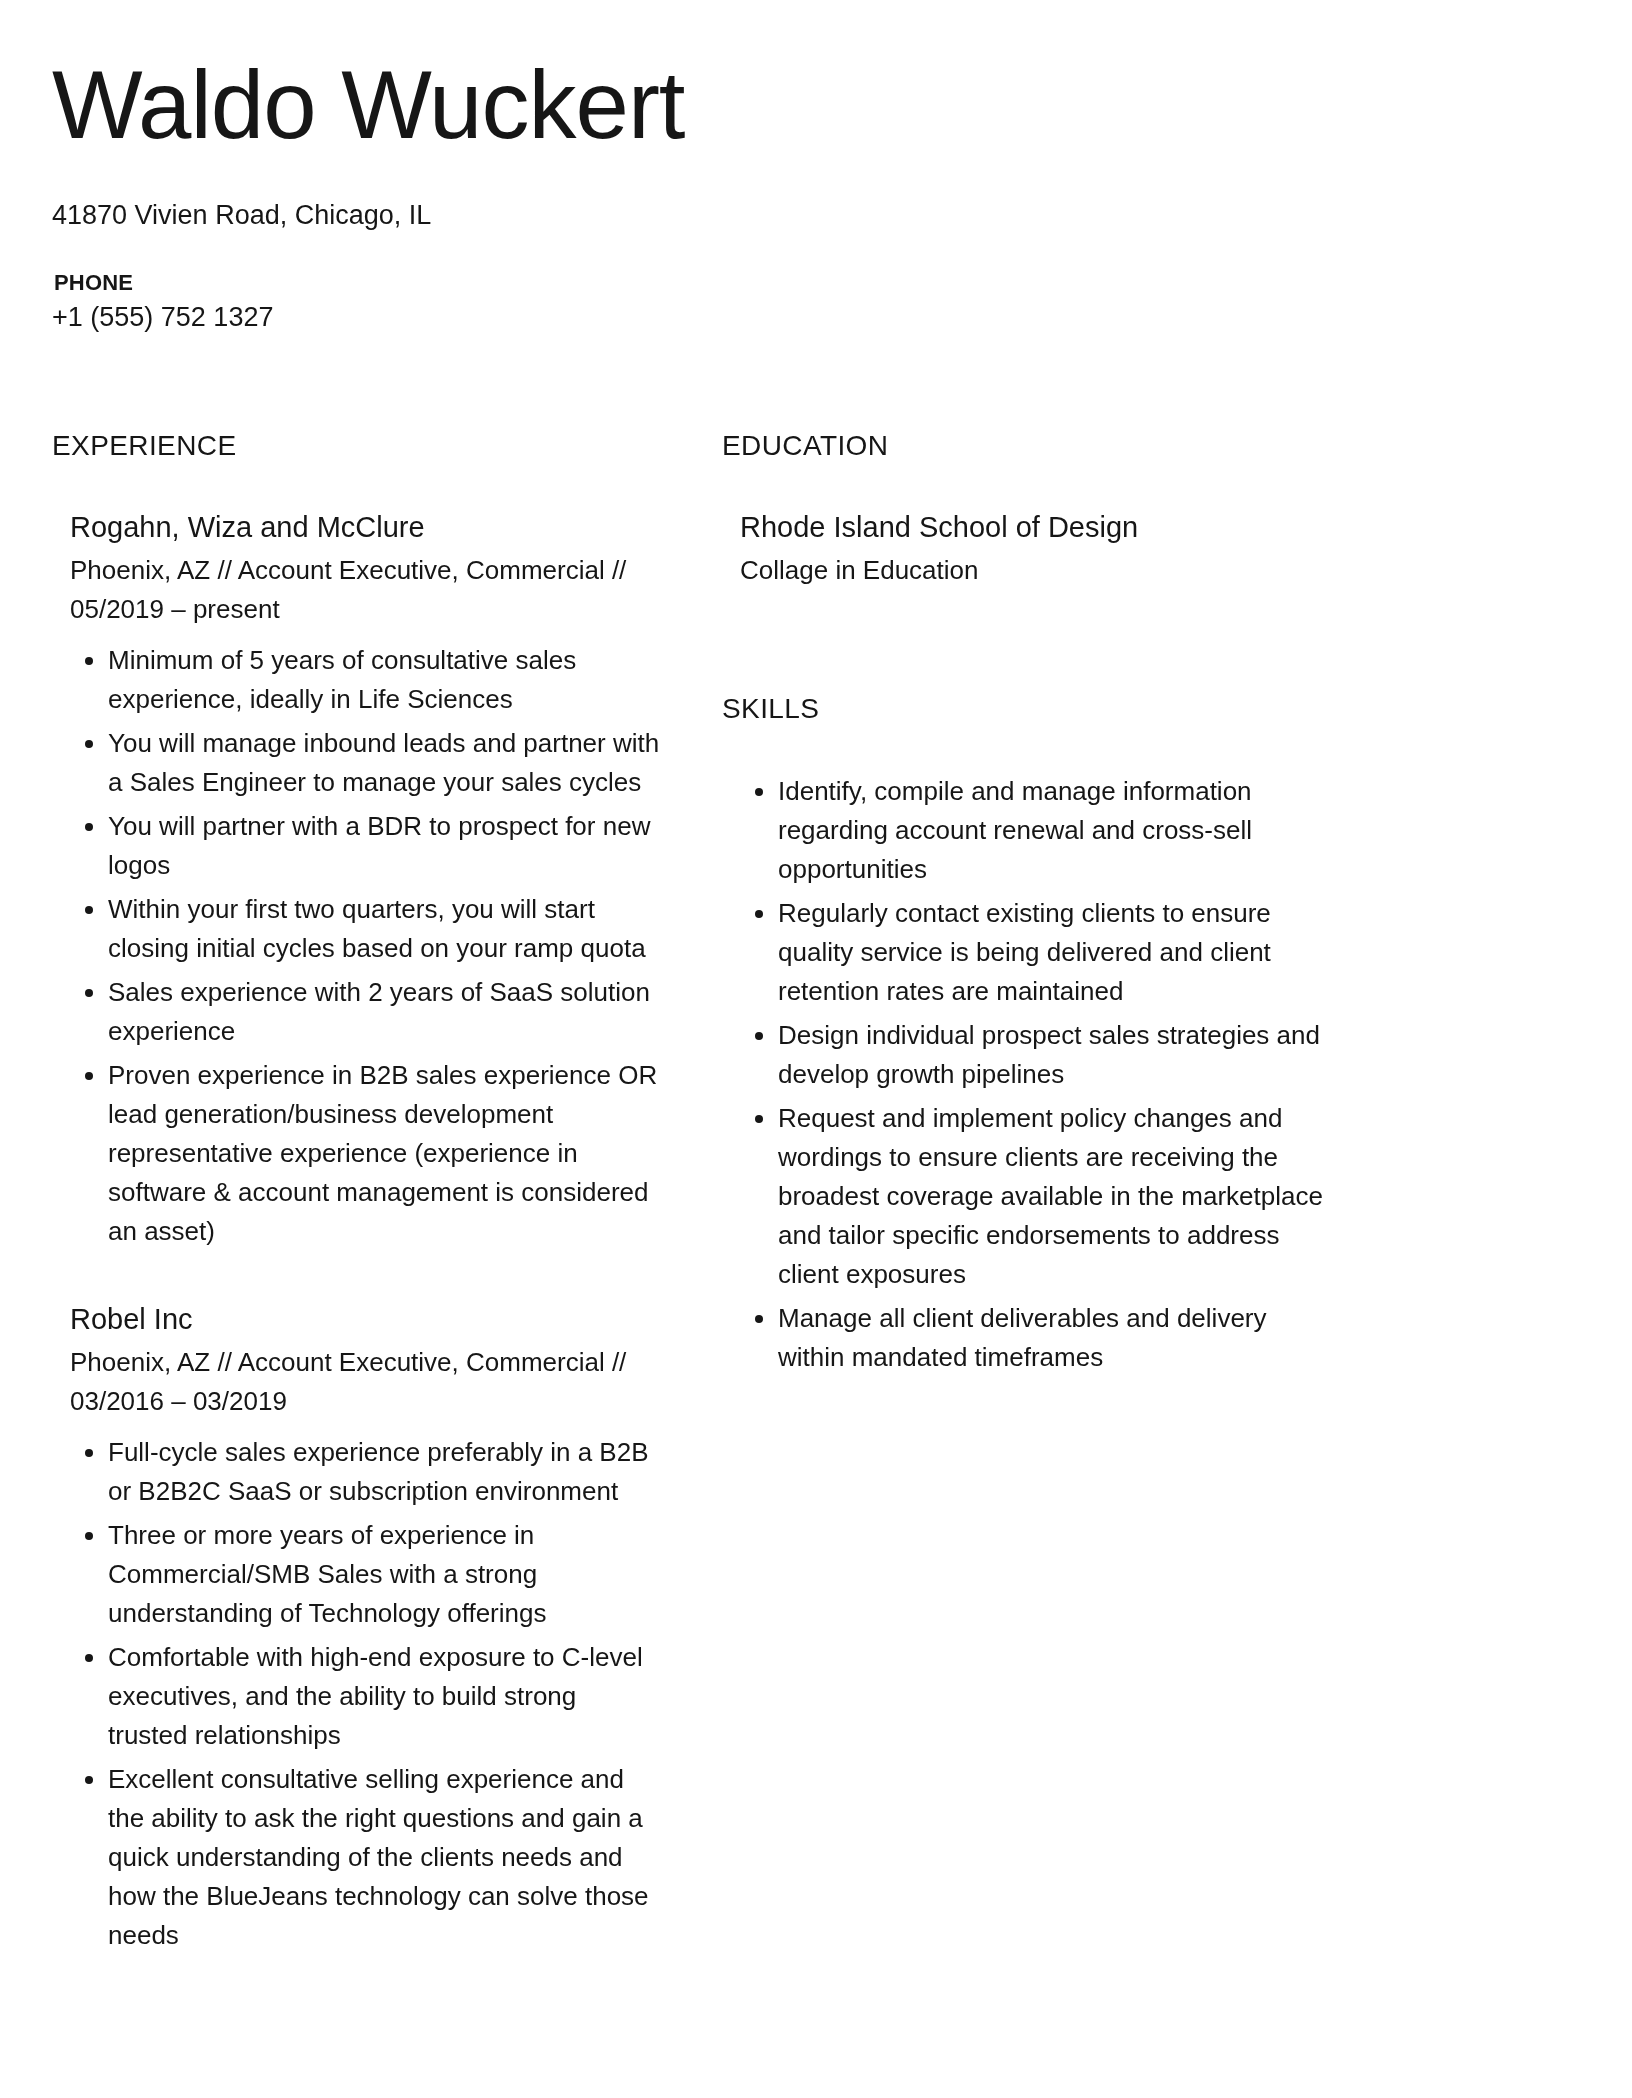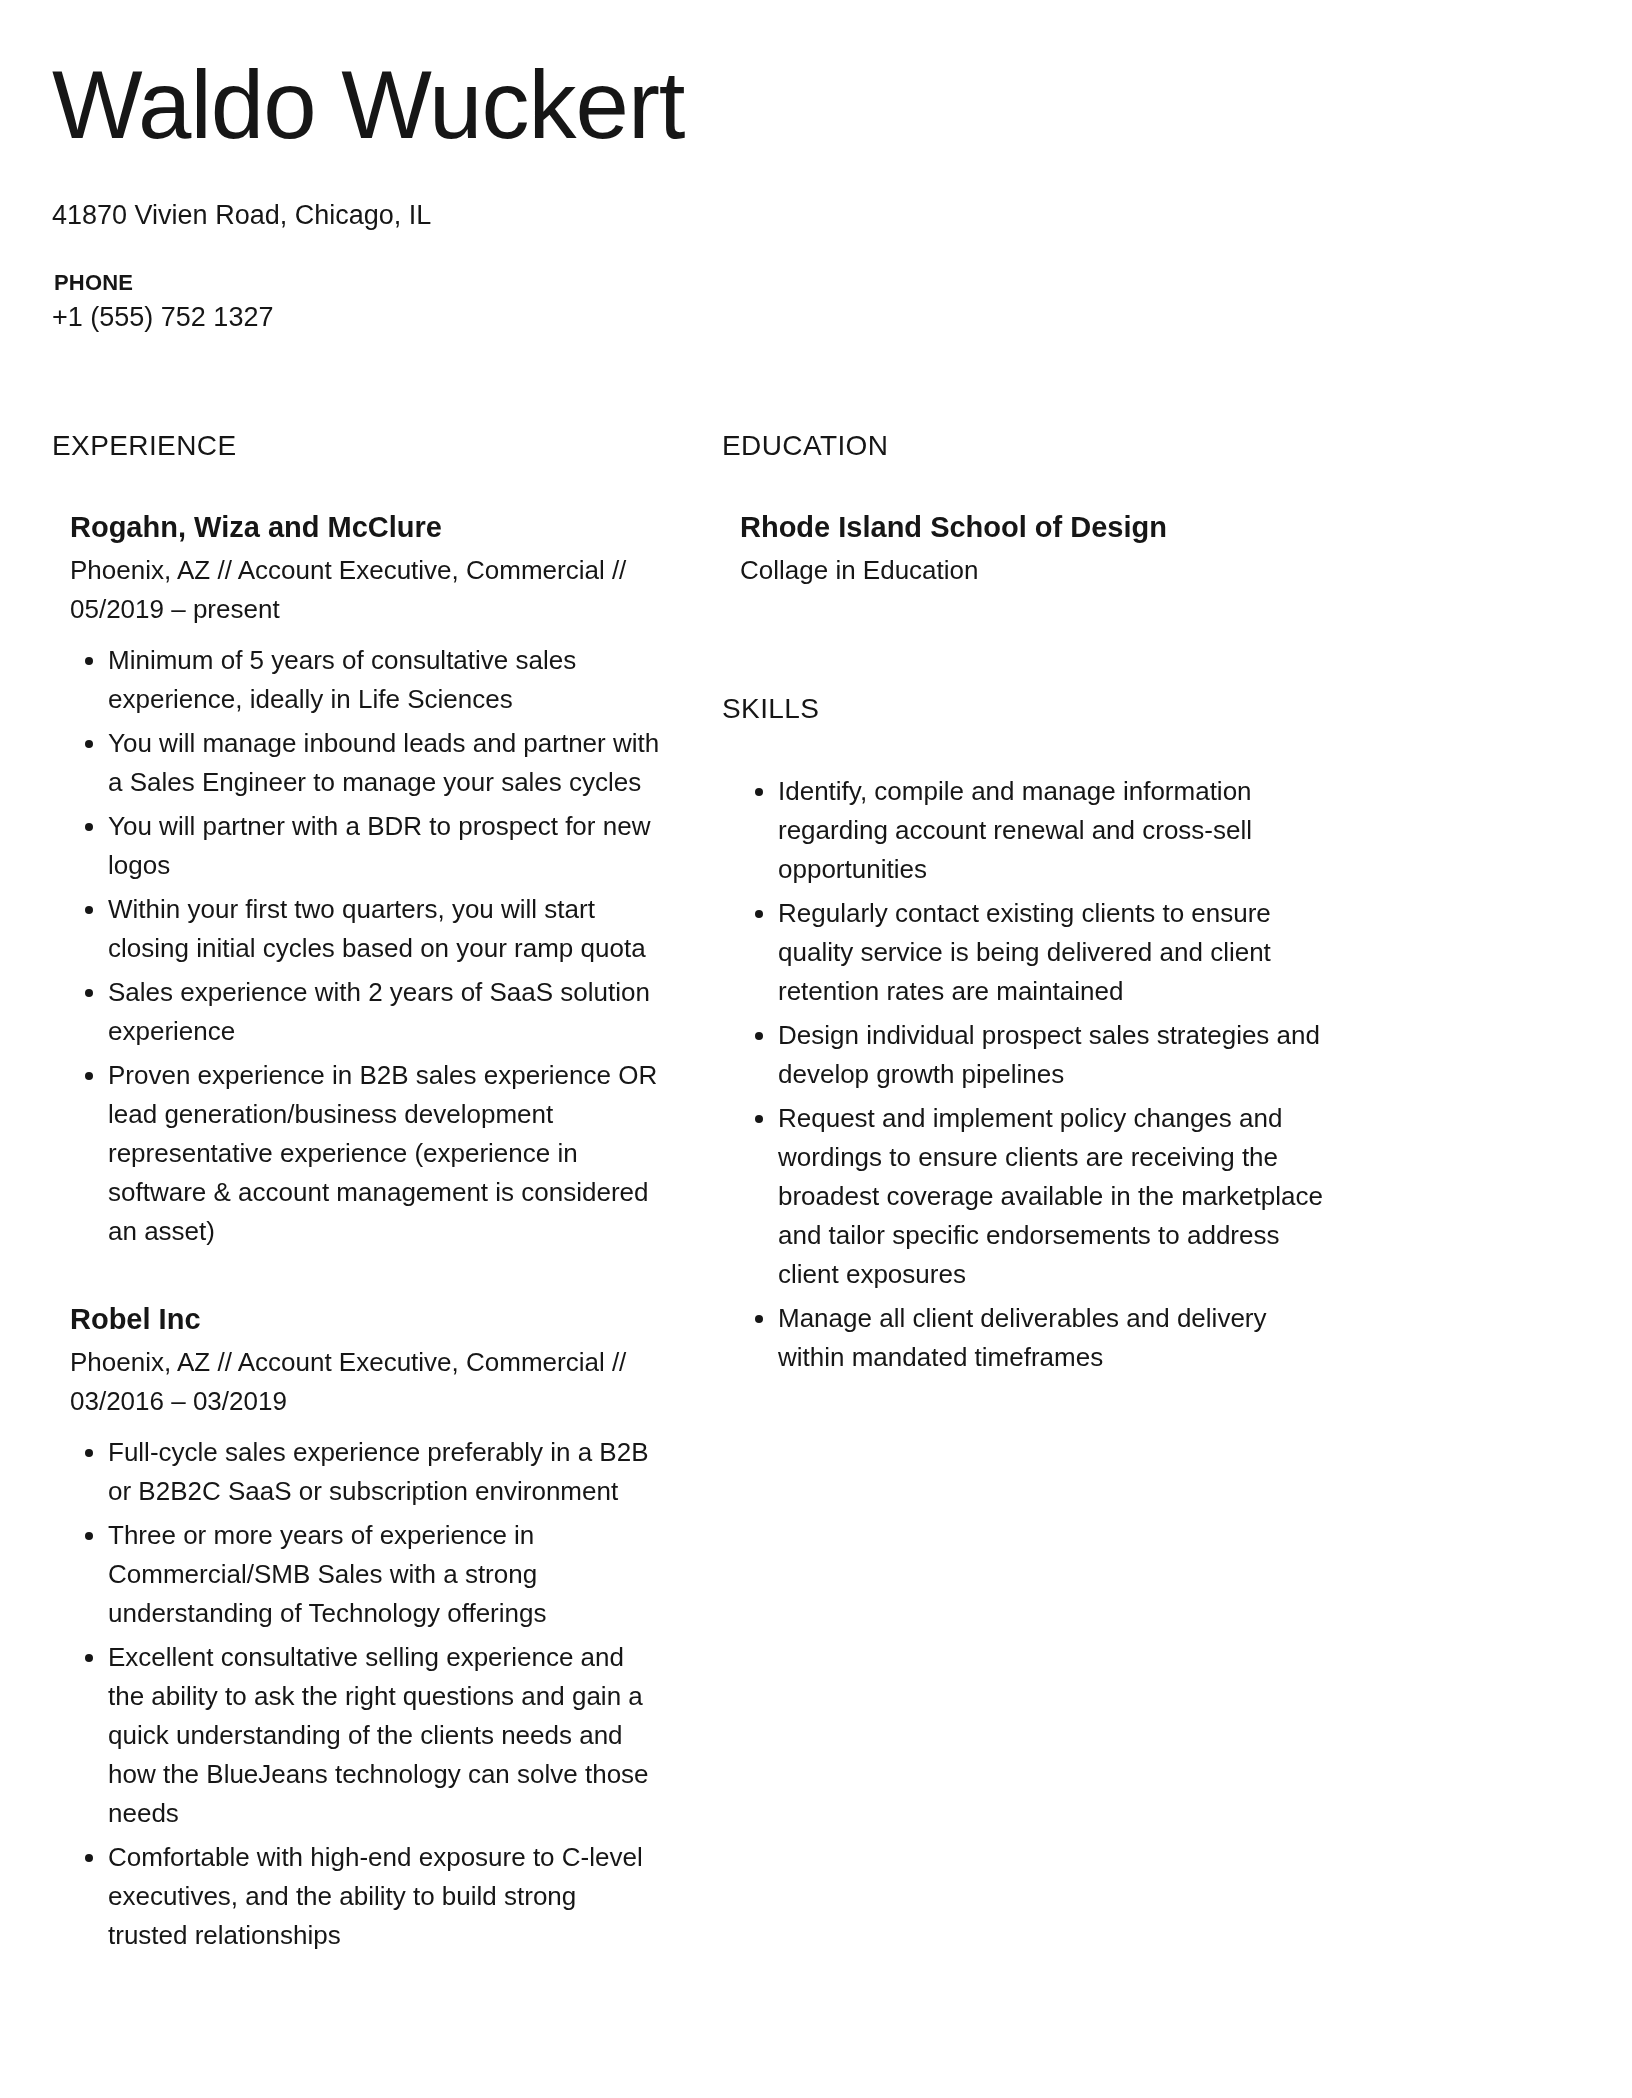--- a/index.html
+++ b/index.html
@@ -67,21 +67,21 @@
 
   .entry {
     margin: 0 0 50px 18px;
   }
   .entry:last-child { margin-bottom: 0; }
 
   .item-title {
     margin: 0;
     font-size: 29px;
     line-height: 36px;
-    font-weight: 700;
+    font-weight: 400;
   }
   .item-meta {
     margin: 6px 0 0;
     font-size: 26px;
     line-height: 39px;
   }
 
   ul.bullets {
     list-style: none;
     margin: 12px 0 0;
@@ -149,23 +149,23 @@
   </article>
 
   <article class="entry job">
     <h3 class="item-title">Robel Inc</h3>
     <p class="item-meta">Phoenix, AZ // Account Executive, Commercial // 03/2016 – 03/2019</p>
     <ul class="bullets">
   <li class="bullet"><span class="dot"></span><span>Full-cycle sales experience preferably in a B2B or B2B2C SaaS or subscription environment</span></li>
 
   <li class="bullet"><span class="dot"></span><span>Three or more years of experience in Commercial/SMB Sales with a strong understanding of Technology offerings</span></li>
 
+  <li class="bullet"><span class="dot"></span><span>Comfortable with high-end exposure to C-level executives, and the ability to build strong trusted relationships</span></li>
+
   <li class="bullet"><span class="dot"></span><span>Excellent consultative selling experience and the ability to ask the right questions and gain a quick understanding of the clients needs and how the BlueJeans technology can solve those needs</span></li>
-
-  <li class="bullet"><span class="dot"></span><span>Comfortable with high-end exposure to C-level executives, and the ability to build strong trusted relationships</span></li>
 </ul>
   </article>
 </div>
       </section>
     </div>
 
     <div class="col col-right">
       <section class="section">
         <h2 class="section-title">EDUCATION</h2>
         <div>

